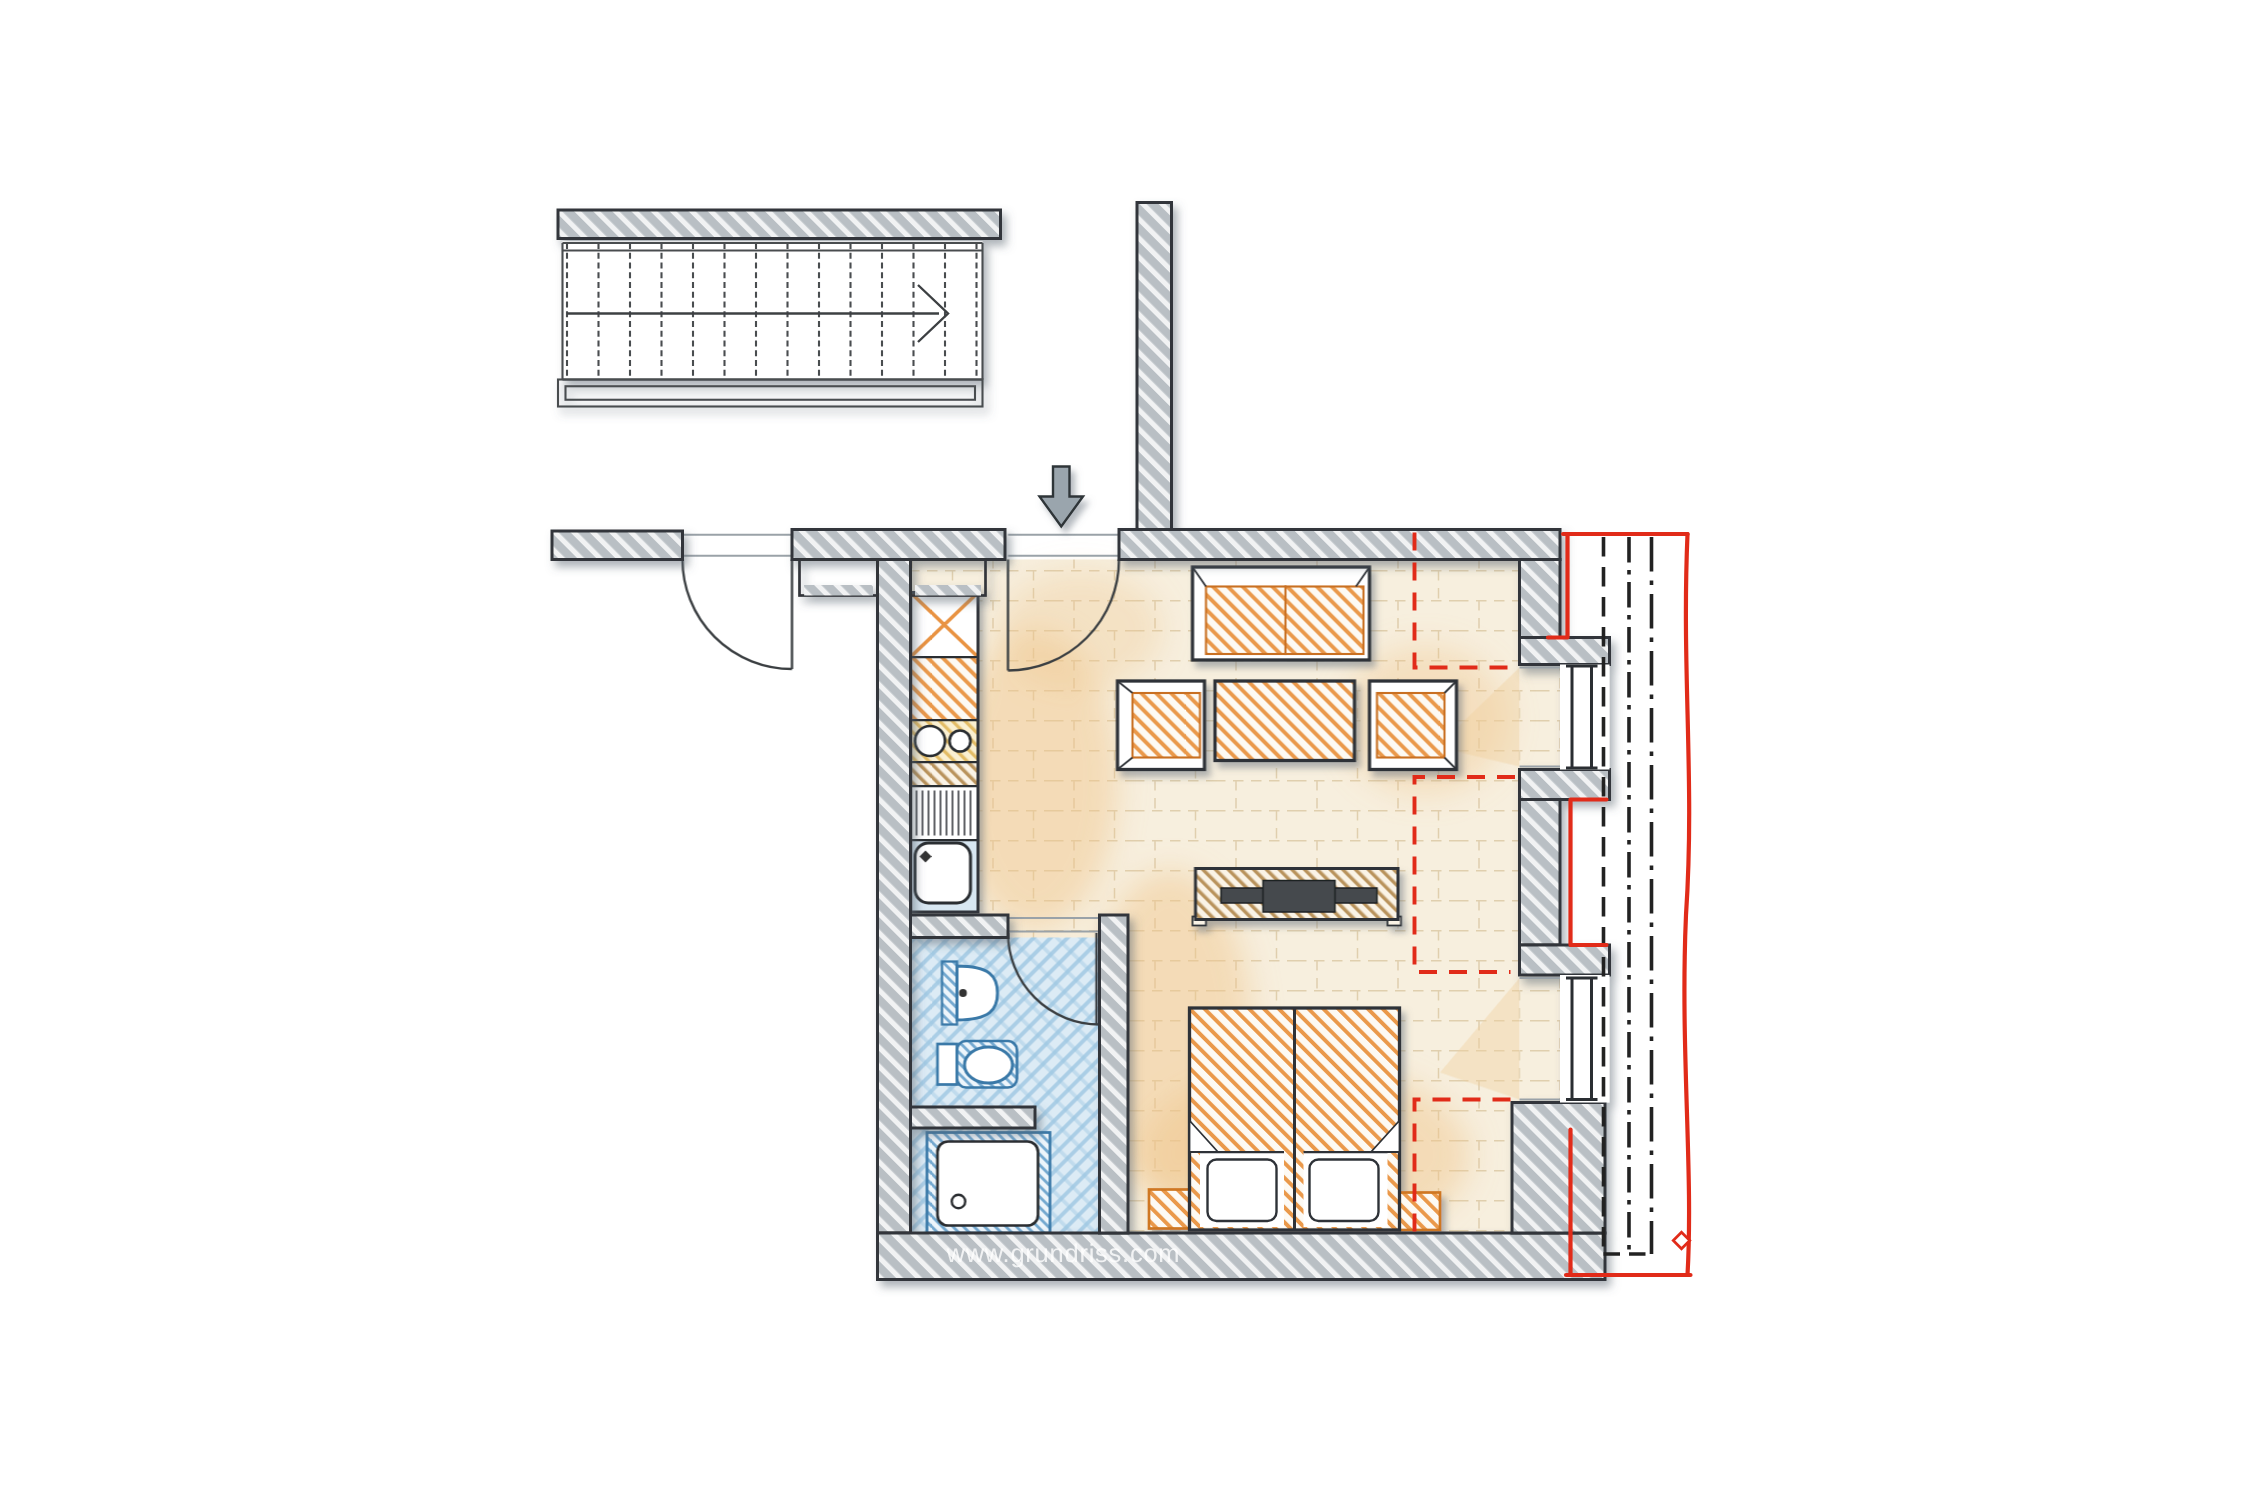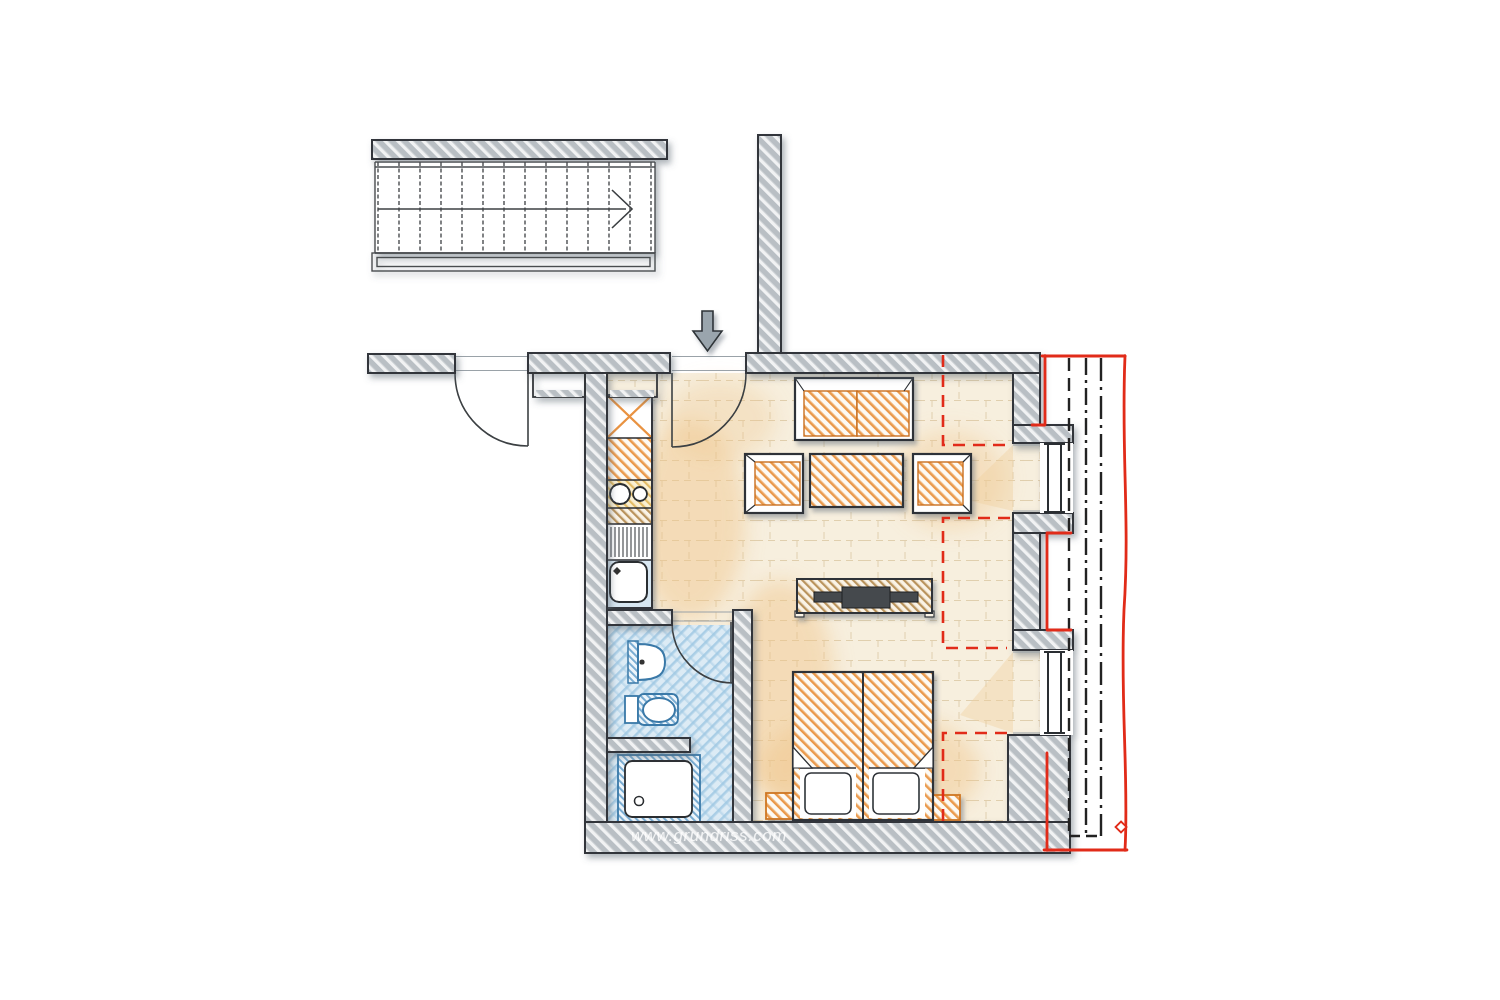--- a/index.html
+++ b/index.html
@@ -17,21 +17,21 @@
     --bath-hatch-blue:#9ec7e2;
     --bath-floor-blue:#dcebf5;
     --kitchen-counter-yellow:#e3bc66;
     --roof-line-red:#e12b19;
     --roof-dash-black:#222222;
     --arrow-gray:#9aa5ad;
     --stair-line:#4a4d50;
   }
   html,body{margin:0;padding:0;background:var(--background);}
   .canvas{position:relative;width:1500px;height:1000px;background:var(--background);overflow:hidden;
-          font-family:"Liberation Sans", sans-serif;font-style:italic;}
+          font-family:"Liberation Sans", sans-serif;}
   .s-wall{fill:url(#wallHatch);stroke:var(--wall-outline);stroke-width:2;}
   .s-outline{fill:none;stroke:var(--wall-outline);}
   .s-thin{stroke:#9aa2a8;stroke-width:1.2;fill:none;}
   .s-door{fill:none;stroke:#3c4043;stroke-width:1.6;}
   .s-red{stroke:var(--roof-line-red);fill:none;stroke-width:2.8;stroke-linecap:round;}
   .s-reddash{stroke:var(--roof-line-red);fill:none;stroke-width:2.6;stroke-dasharray:12 8;}
   .s-blackdash{stroke:var(--roof-dash-black);fill:none;stroke-width:2.4;}
   .s-stair{stroke:var(--stair-line);fill:none;stroke-width:1.4;}
   .s-win{stroke:#2a2d30;stroke-width:2;fill:none;}
   .watermark{font-size:17px;fill:#ffffff;opacity:0.8;letter-spacing:0.5px;}

